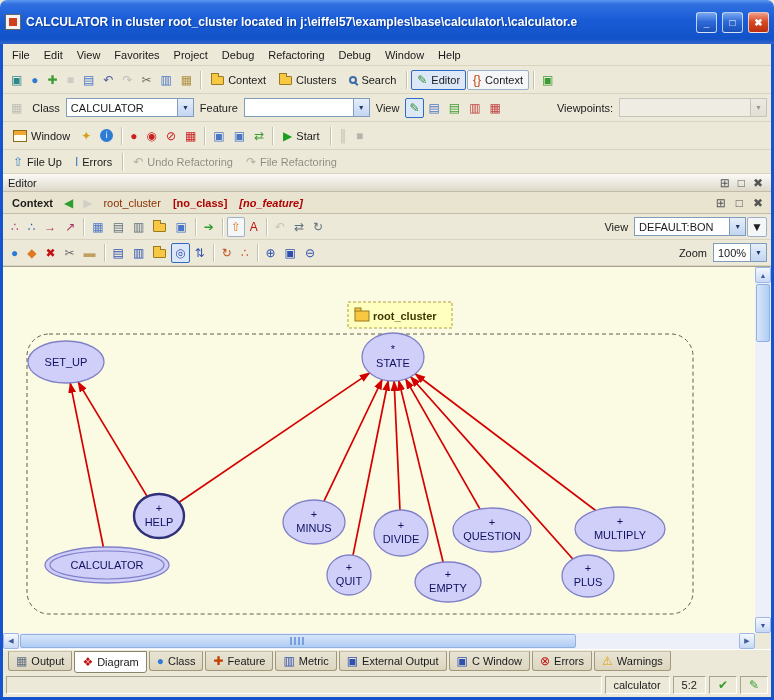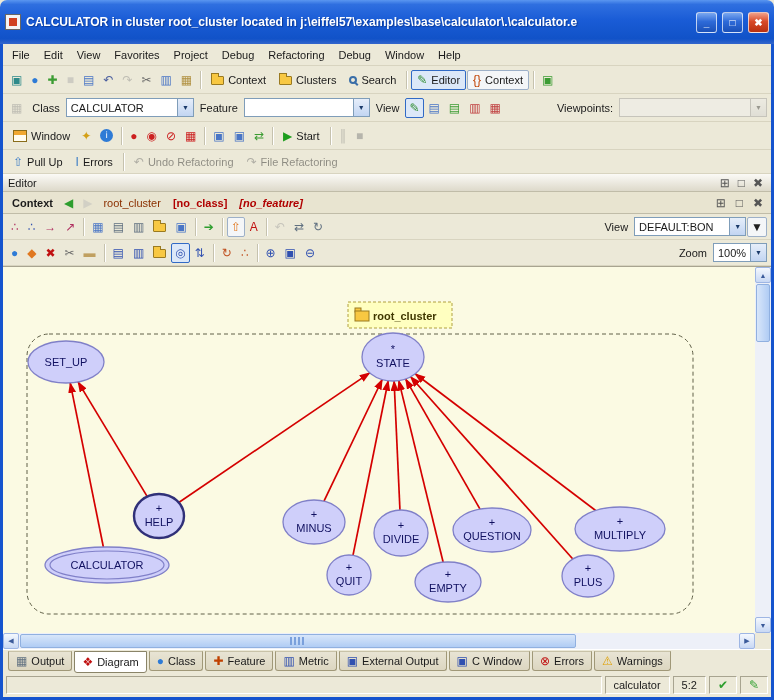--- a/index.html
+++ b/index.html
@@ -299,21 +299,21 @@
         <span class="tb-icon disabled">
           <span class="glyph" style="color: rgb(119, 119, 119);">║</span>
         </span>
         <span class="tb-icon disabled">
           <span class="glyph" style="color: rgb(119, 119, 119);">■</span>
         </span>
       </div>
     <div class="toolbar tb4">
         <span class="tb-button">
           <span class="glyph" style="color: rgb(60, 124, 198);">⇧</span>
-          <span class="tb-btn-label">Pull Up</span>
+          <span class="tb-btn-label">File Up</span>
         </span>
         <span class="tb-button">
           <span class="glyph" style="color: rgb(60, 124, 198);">I</span>
           <span class="tb-btn-label">Errors</span>
         </span>
         <span class="tb-sep"></span>
         <span class="tb-button disabled">
           <span class="glyph" style="color: rgb(102, 102, 102);">↶</span>
           <span class="tb-btn-label">Undo Refactoring</span>
         </span>

